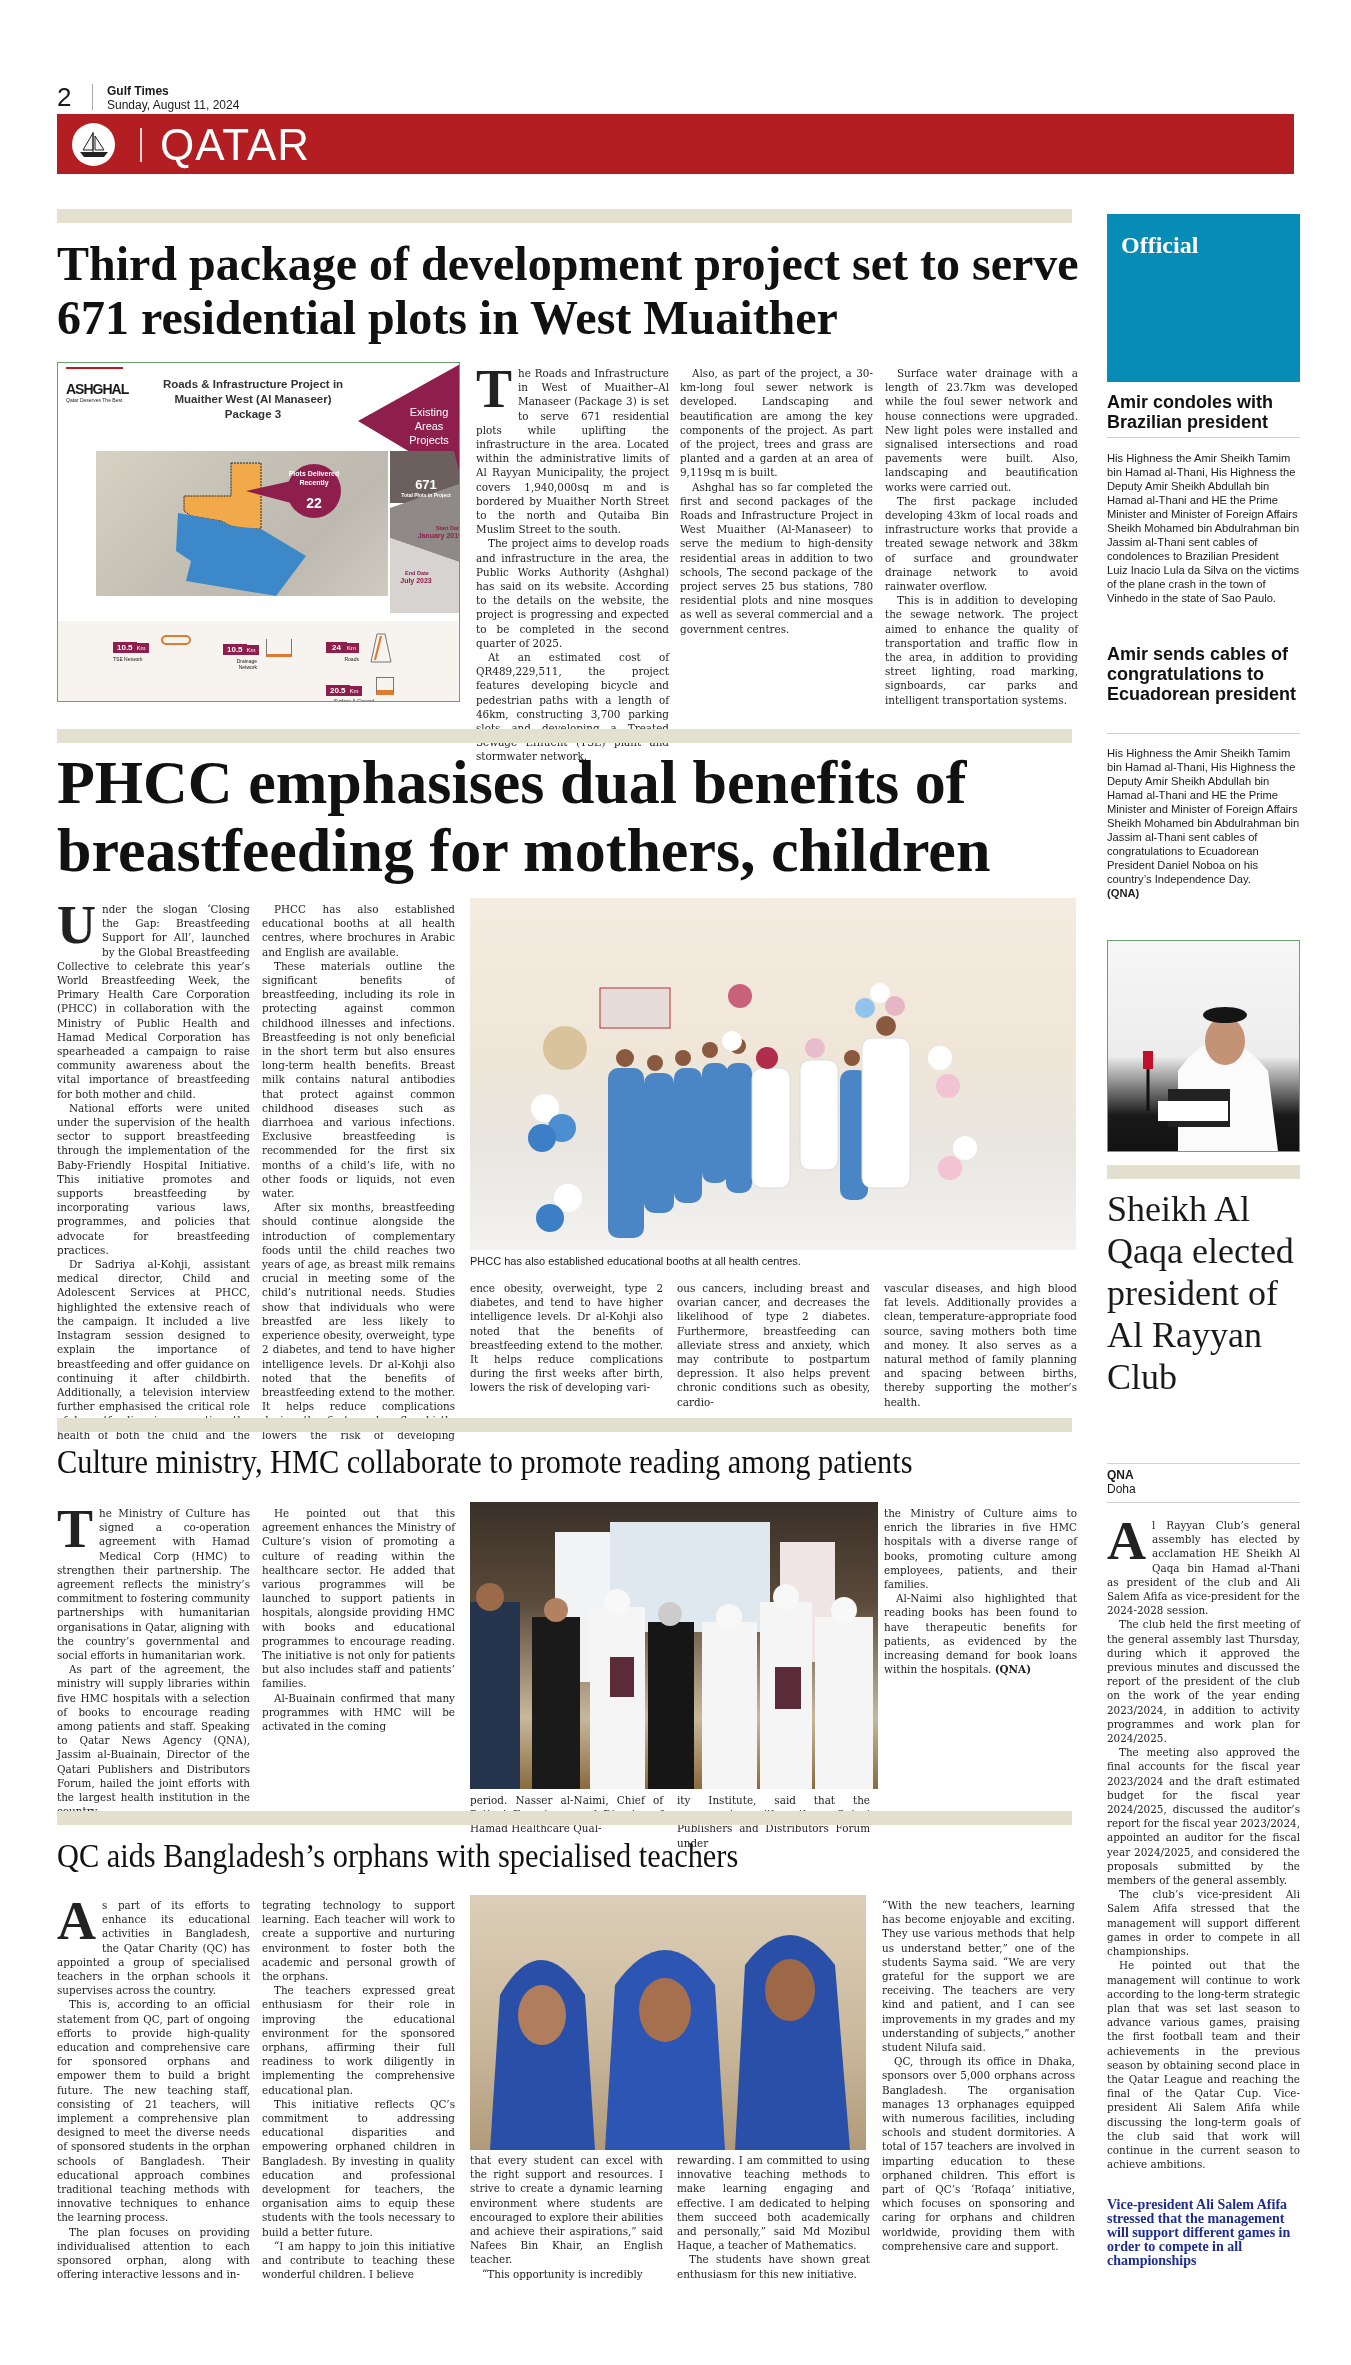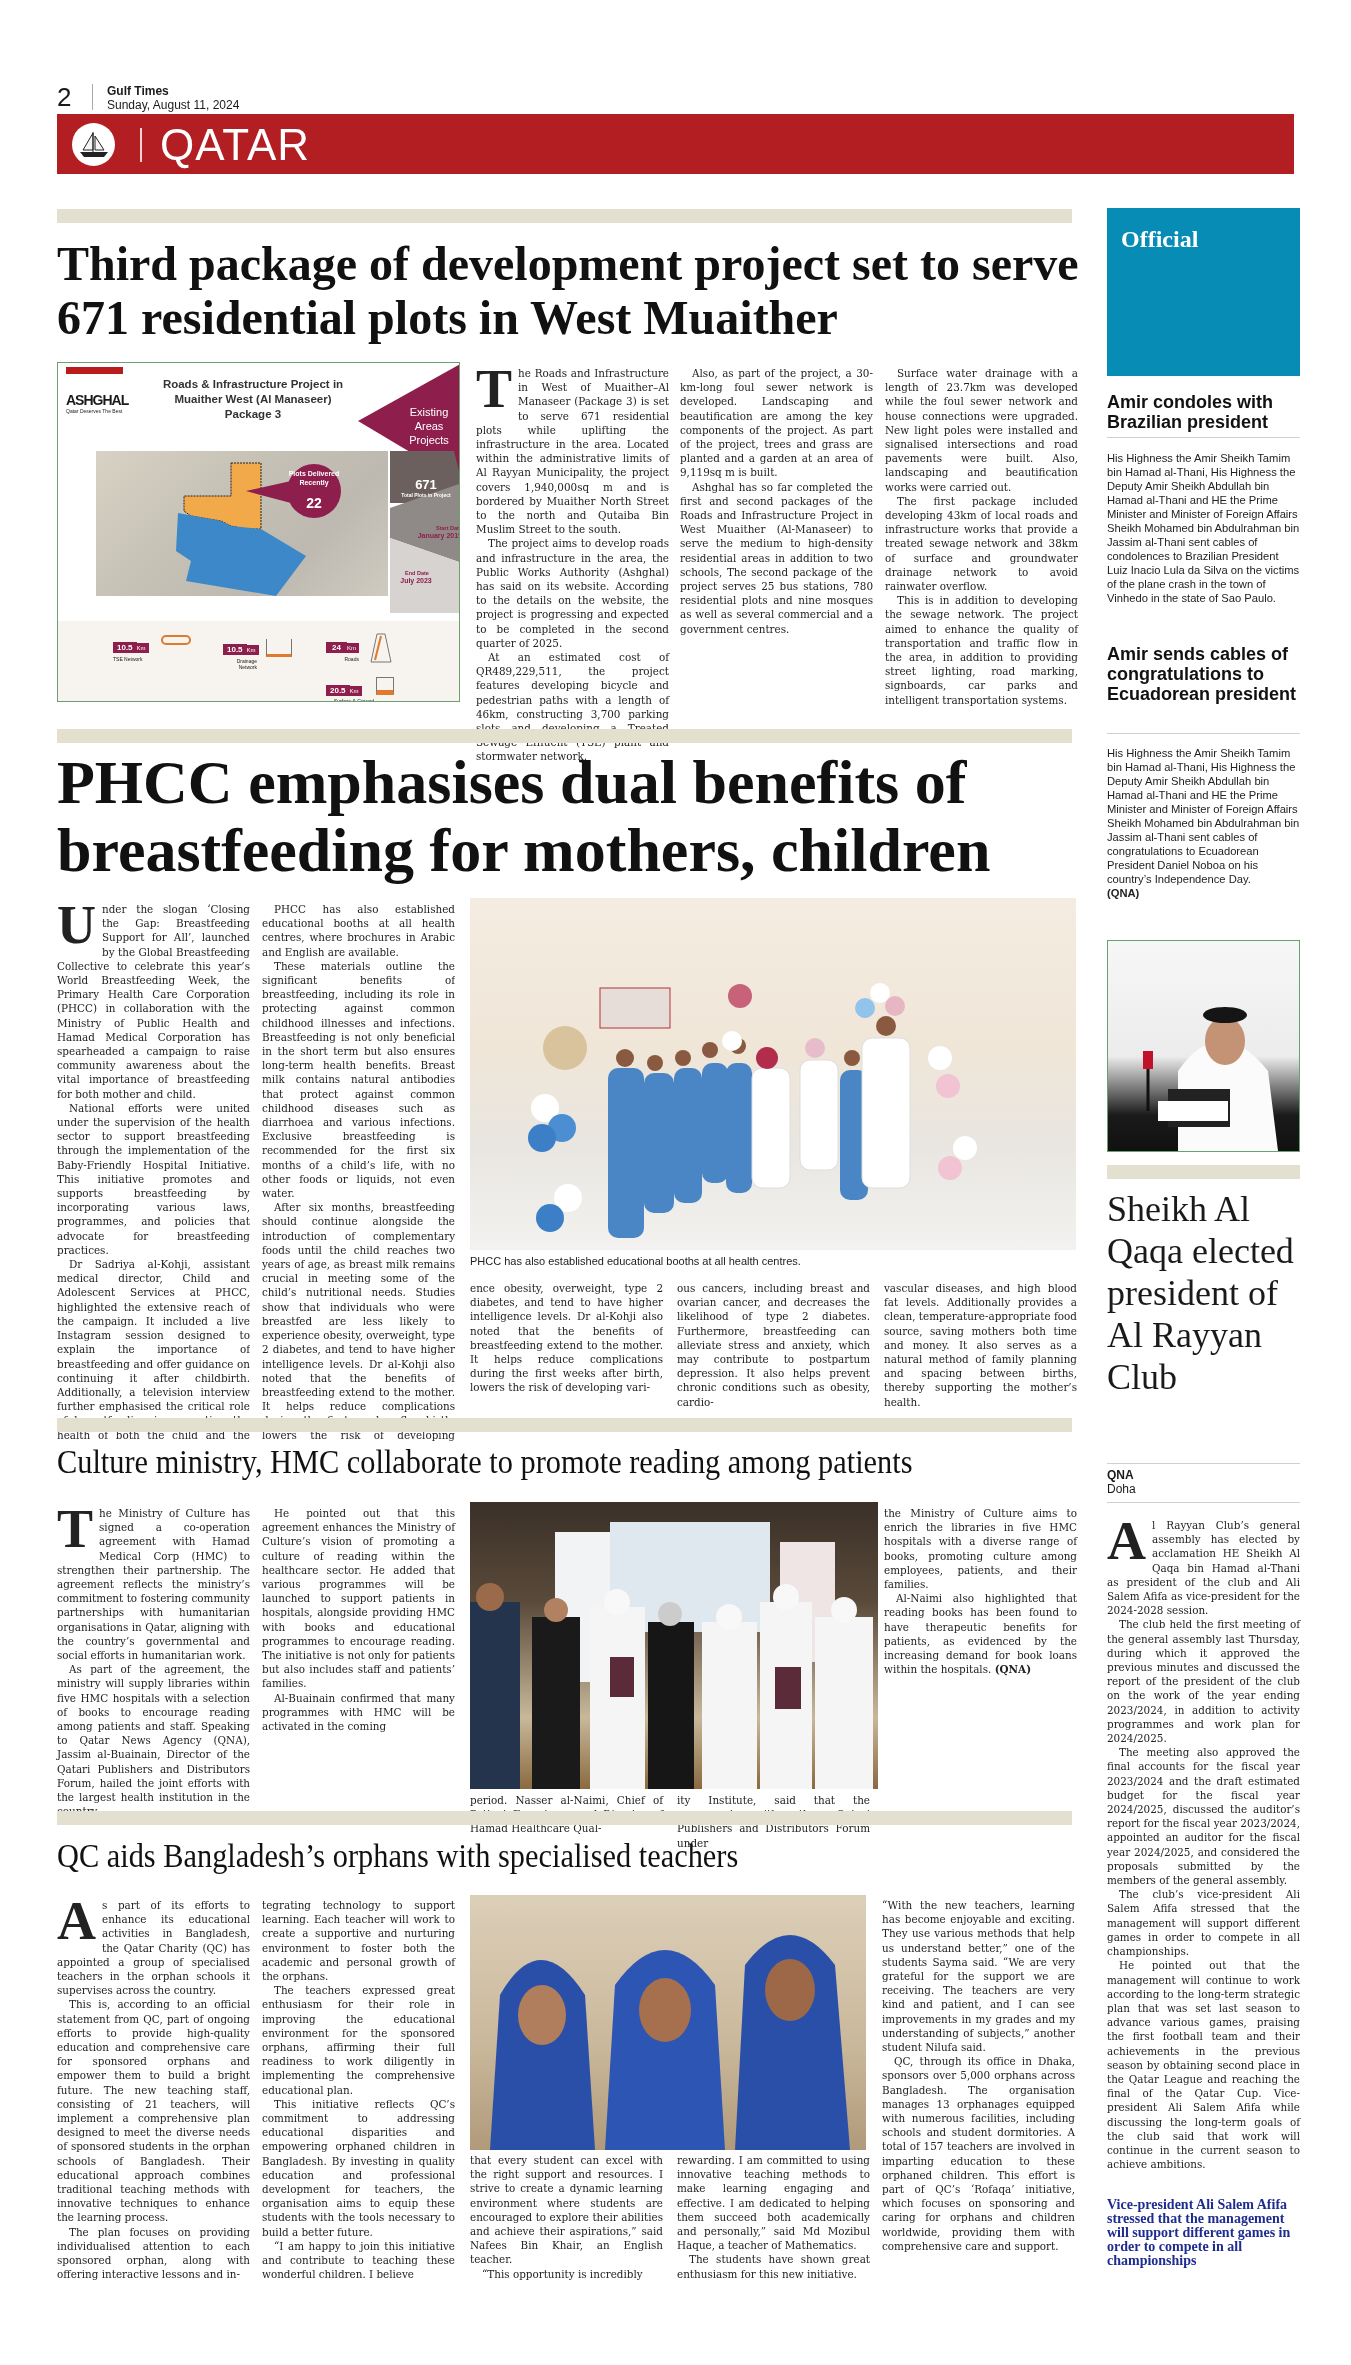--- a/index.html
+++ b/index.html
@@ -19,21 +19,21 @@
 .h1{font-family:"Liberation Serif",serif;font-weight:700;font-size:48px;line-height:54px;color:#111}
 .h2{font-family:"Liberation Serif",serif;font-weight:700;font-size:62px;line-height:68px;color:#111}
 .h3{font-family:"Liberation Serif",serif;font-weight:400;font-size:33px;line-height:40px;color:#111;transform:scaleX(.92);transform-origin:left}
 .col{position:absolute;font-family:"DejaVu Serif",serif;font-size:10.4px;line-height:14.2px;text-align:justify;hyphens:auto;color:#222}
 .col p{text-indent:12px}
 .col p.first{text-indent:0}
 .drop{float:left;font-family:"Liberation Serif",serif;font-weight:700;font-size:54px;line-height:42px;margin:2px 6px 0 0}
 .photo{position:absolute;overflow:hidden}
 .caption{position:absolute;font:400 11px "Liberation Sans",sans-serif;color:#222}
 
-#official{left:1107px;top:208px;width:193px;height:168px;background:#078cb6}
+#official{left:1107px;top:214px;width:193px;height:168px;background:#078cb6}
 #official span{position:absolute;left:14px;top:18px;color:#fff;font:700 24px "Liberation Serif",serif}
 .sidehead{position:absolute;left:1107px;width:193px;font:900 18px "Liberation Sans",sans-serif;line-height:20px;color:#111}
 .sidebody{position:absolute;left:1107px;width:193px;font:400 11.2px "Liberation Sans",sans-serif;line-height:14px;color:#222}
 .thinrule{position:absolute;height:1px;background:#d0d0d0}
 #sheikhhead{left:1107px;top:1188px;width:193px;font:400 36px "Liberation Serif",serif;line-height:42px}
 #pull{left:1107px;top:2198px;width:193px;font:700 14px "Liberation Serif",serif;line-height:14px;color:#1e2c8f}
 </style>
 </head>
 <body>
 
@@ -49,21 +49,21 @@
     </svg>
 </div>
 <div class="abs" id="bannersep"></div>
 <div class="abs" id="section">QATAR</div>
 
 <div class="rule" style="left:57px;top:209px;width:1015px"></div>
 <div class="abs h1" style="left:57px;top:237px;width:1030px">Third package of development project set to serve 671 residential plots in West Muaither</div>
 
 <div class="abs" style="left:57px;top:362px;width:403px;height:340px;border:1.5px solid #6aa16f;background:#fff;overflow:hidden">
   <div class="abs" style="left:8px;top:4px;width:57px;height:30px">
-    <div style="font:900 14px 'Liberation Sans',sans-serif;letter-spacing:-1px;border-top:7px solid #b91c1c;padding-top:18px">ASHGHAL</div>
+    <div style="font:900 14px 'Liberation Sans',sans-serif;letter-spacing:-1px;border-top:2px solid #b91c1c;padding-top:12px">ASHGHAL</div>
     <div style="font:400 5px 'Liberation Sans',sans-serif">Qatar Deserves The Best</div>
   </div>
   <div class="abs" style="left:80px;top:14px;width:230px;text-align:center;font:700 11.5px 'Liberation Sans',sans-serif;line-height:15px;color:#333">
     <div>Roads &amp; Infrastructure Project in</div>
     <div>Muaither West (Al Manaseer)</div>
     <div>Package 3</div>
   </div>
   <svg class="abs" style="left:296px;top:0" width="108" height="260" viewBox="0 0 108 260">
     <polygon points="108,0 4,58 108,120" fill="#8e1e4c"></polygon>
     <polygon points="100,88 108,120 100,140 36,140 36,88" fill="#6b605d"></polygon>

